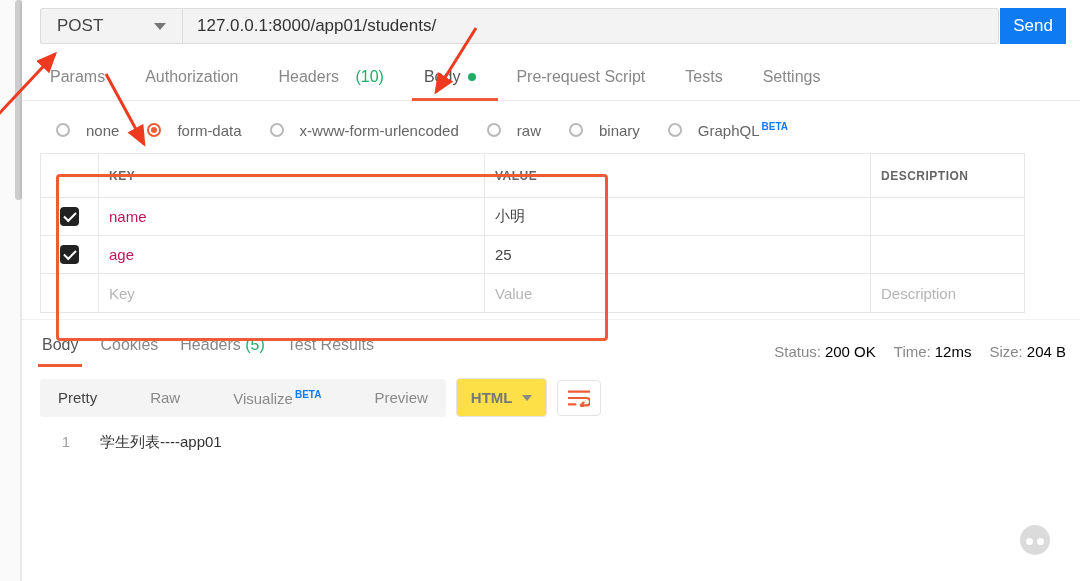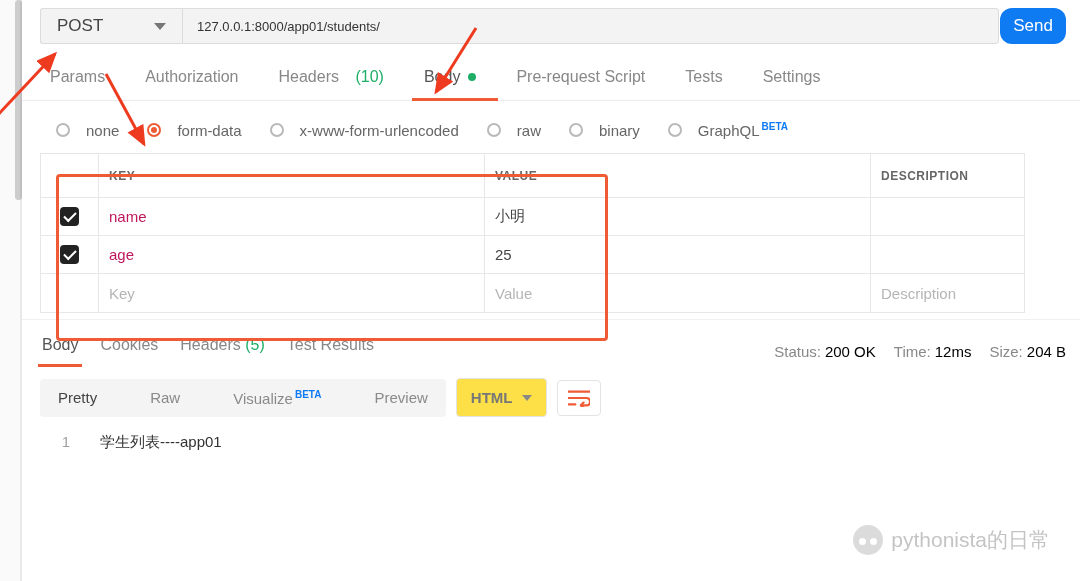--- a/index.html
+++ b/index.html
@@ -7,22 +7,22 @@
 
   .left-gutter { position:absolute; left:0; top:0; width:22px; height:581px; background:#fafafa; border-right: 2px solid #e9e9e9; }
   .left-scroll { position:absolute; left:15px; top:0; width:7px; height:200px; background: rgba(0,0,0,0.18); border-radius:4px; }
 
   .main { position:absolute; left:22px; top:0; right:0; bottom:0; }
 
   
   .urlbar { display:flex; gap:0; margin:8px 14px 0 18px; height:36px; align-items:stretch; }
   .method { width:142px; border:1px solid #dcdcdc; border-right:none; background:#f3f3f3; display:flex; align-items:center; justify-content:space-between; padding:0 16px; border-radius:3px 0 0 3px; color:#444; font-size:17px; font-weight:500;}
   .method .caret { width:0; height:0; border-left:6px solid transparent; border-right:6px solid transparent; border-top:7px solid #777; }
-  .url { flex:1; border:1px solid #dcdcdc; background:#f3f3f3; display:flex; align-items:center; padding:0 14px; font-size:13px; color:#333; border-radius:0 3px 3px 0; }
-  .send { margin-left:1px; width:66px; background:#0f7bf2; color:#fff; border-radius:12px; display:flex; align-items:center; justify-content:center; font-size:17px; font-weight:500; }
+  .url { flex:1; border:1px solid #dcdcdc; background:#f3f3f3; display:flex; align-items:center; padding:0 14px; font-size:17px; color:#333; border-radius:0 3px 3px 0; }
+  .send { margin-left:1px; width:66px; background:#0f7bf2; color:#fff; border-radius:0; display:flex; align-items:center; justify-content:center; font-size:17px; font-weight:500; }
 
   
   .req-tabs { display:flex; gap:40px; padding:24px 10px 0 28px; border-bottom:1px solid #ececec; }
   .req-tab { font-size:16px; color:#888; padding-bottom:14px; cursor:pointer; display:flex; align-items:center; gap:6px; }
   .req-tab .count { color:#1fae67; }
   .req-tab .dot { width:8px; height:8px; border-radius:50%; background:#1fae67; display:inline-block; margin-left:2px;}
   .req-tab.active { color:#555; font-weight:500; position:relative; }
   .req-tab.active::after { content:""; position:absolute; left:-12px; right:-22px; bottom:-1px; height:3px; background:#ee5b34; }
 
   
@@ -252,14 +252,13 @@
         <marker id="ah3" markerWidth="8" markerHeight="8" refX="6" refY="3" orient="auto">
           <path d="M0,0 L7,3 L0,6 Z" fill="#ee3a1f"></path>
         </marker>
       </defs>
       <line x1="46" y1="0" x2="6" y2="64" stroke="#ee3a1f" stroke-width="3" marker-end="url(#ah3)"></line>
     </svg>
 </div>
 
 <div class="watermark">
   <span class="logo"></span>
-  <span>pythonista的日常</span>
 </div>
 
 </body></html>

